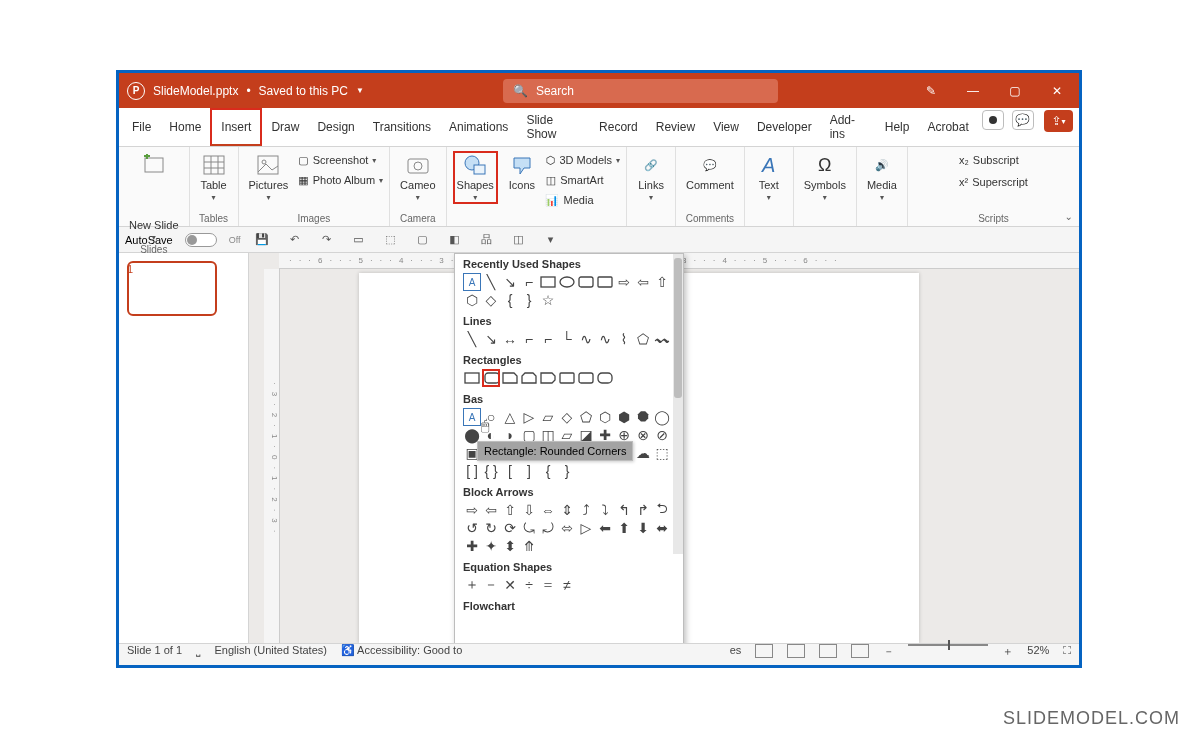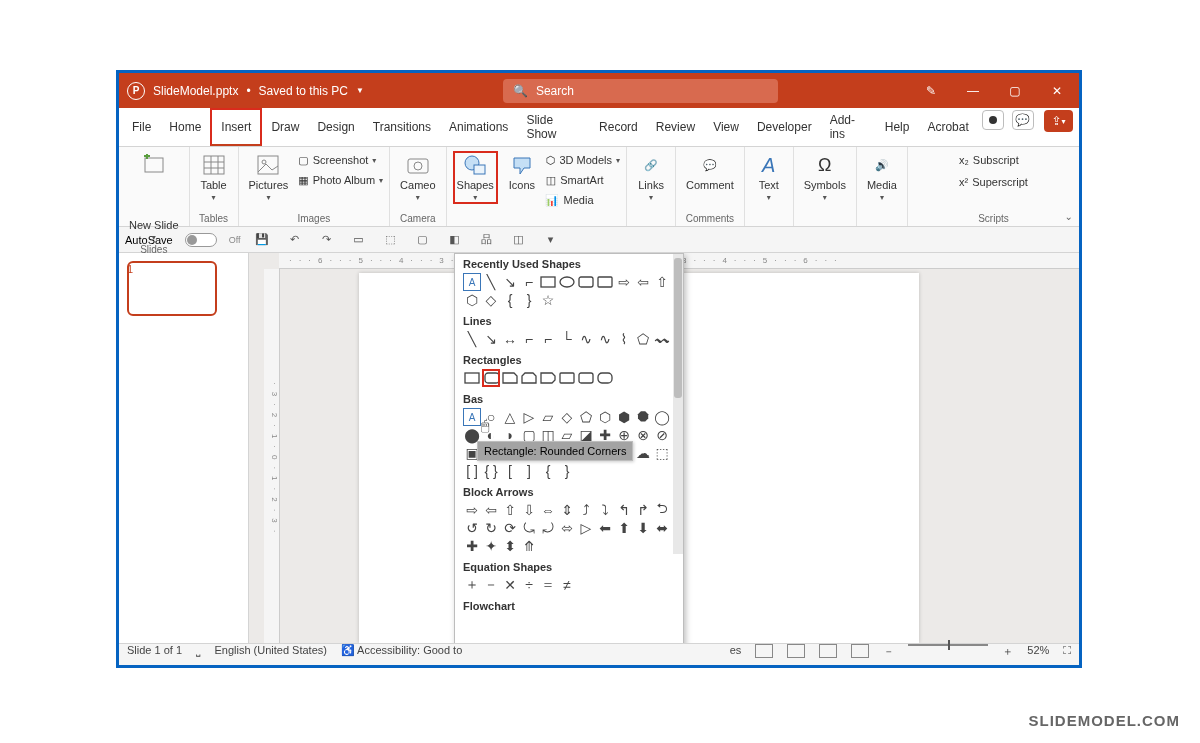--- a/index.html
+++ b/index.html
@@ -55,21 +55,21 @@
   .shp svg { stroke:#444; fill:none; stroke-width:1.3;}
   .tooltip { position:absolute; left:358px; top:188px; background:#a3a3a3; border:1px solid #bdbdbd; padding:3px 6px; font-size:11px; z-index:20; box-shadow:1px 1px 3px rgba(0,0,0,0.2);}
   .cursor { position:absolute; left:362px; top:164px; z-index:21; font-size:14px;}
   
   .statusbar { height:22px; background:#f5f5f5; border-top:1px solid #d4d4d4; display:flex; align-items:flex-start; font-size:11px; color:#444; padding:0 8px; gap:14px;}
   .statusbar .spacer { flex:1; }
   .viewbtn { width:18px; height:14px; border:1px solid #888;}
   .zoomslider { width:80px; height:2px; background:#888; position:relative;}
   .zoomslider::after { content:""; position:absolute; left:40px; top:-4px; width:2px; height:10px; background:#555;}
   
-  .watermark { position:absolute; right:20px; bottom:14px; font-size:15px; letter-spacing:1px; color:#666; font-weight:700;}
+  .watermark { position:absolute; right:20px; bottom:14px; font-size:18px; letter-spacing:1px; color:#666; font-weight:400;}
 </style>
 </head>
 <body>
 
 <div class="frame">
 
   <div class="titlebar">
     <div class="title-left">
       <div class="ptic">P</div>
       <span>SlideModel.pptx</span>

